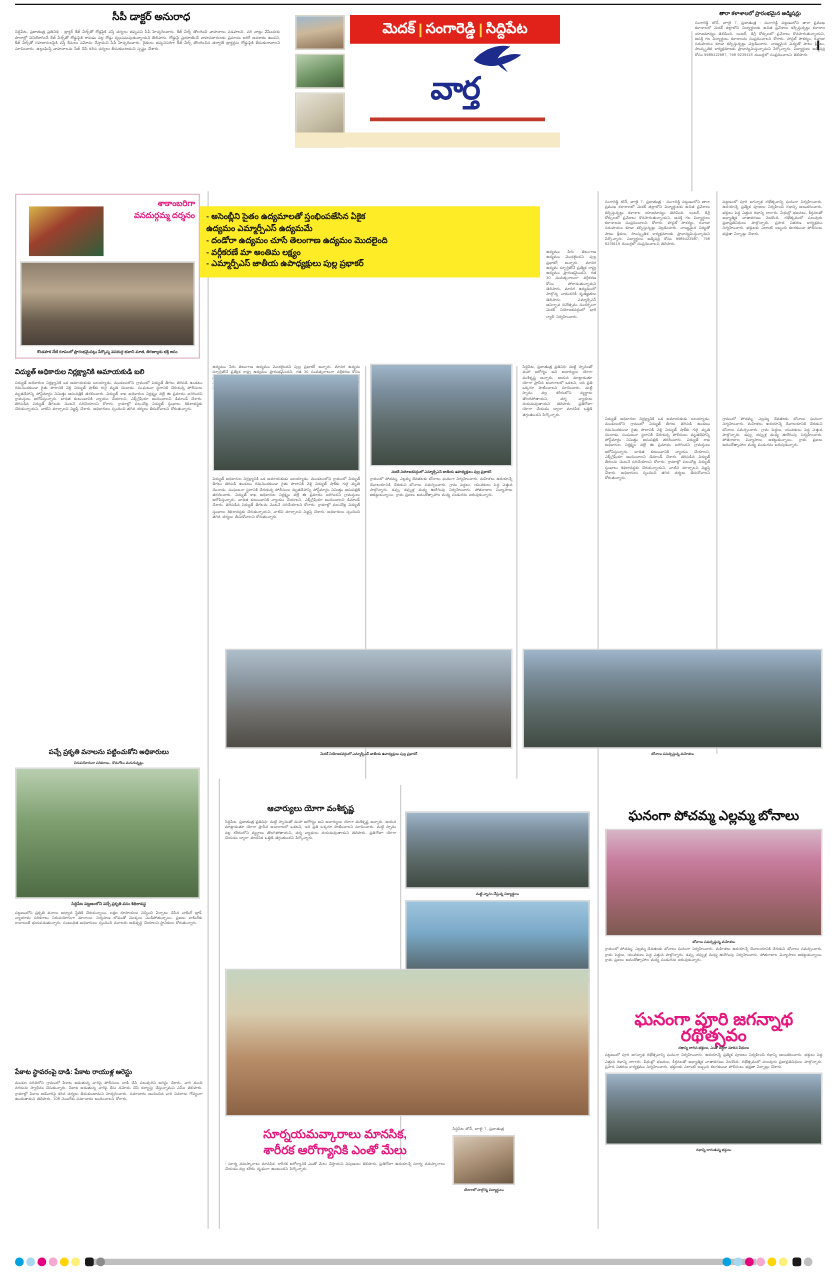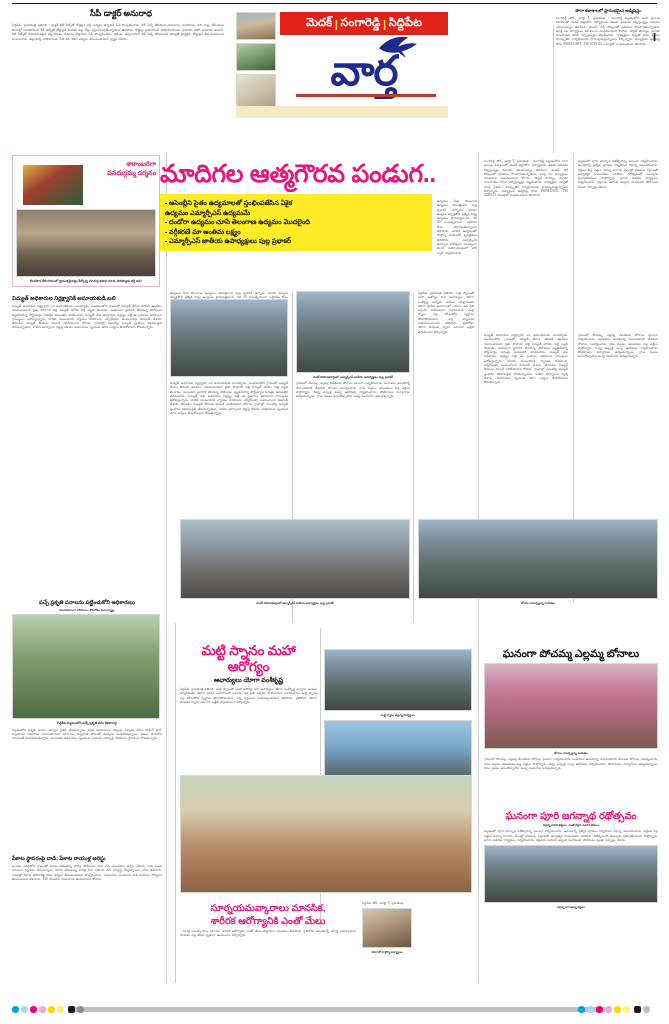--- a/index.html
+++ b/index.html
@@ -29,21 +29,21 @@
   .ps1{background:linear-gradient(170deg,#9fb8cf 0%,#cdb89a 45%,#8b7257 100%);}
   .ps2{background:linear-gradient(160deg,#b9cfb0 0%,#6f9463 55%,#46603c 100%);}
   .ps3{height:44px;background:linear-gradient(150deg,#e6e2d6 0%,#c8bfa7 50%,#9c917a 100%);}
   .redband{position:absolute;left:44px;top:6px;width:168px;height:23px;background:#e1221b;
       display:flex;align-items:center;justify-content:center;}
   .redband span{font-size:11.4px;font-weight:bold;color:#fff;letter-spacing:.1px;white-space:nowrap;}
   .redband .sep{color:#ffd84d;margin:0 2.5px;font-weight:bold;}
   .logo-wrap{position:absolute;left:44px;top:28px;width:168px;height:62px;}
   .dove{position:absolute;left:96px;top:-1px;width:44px;height:26px;}
   .logo-text{position:absolute;left:0;top:16px;width:168px;text-align:center;
-      font-size:42px;font-weight:bold;color:#1d2c8c;letter-spacing:-1px;line-height:42px;}
+      font-size:25px;font-weight:bold;color:#1d2c8c;letter-spacing:-1px;line-height:42px;}
   .logo-underline{position:absolute;left:16px;top:60px;width:140px;height:2.5px;background:#c0392b;}
   .cream{position:absolute;left:0;top:100px;width:212px;height:12px;background:#f6e9c6;}
 
   .mh-right{position:absolute;left:556px;top:4px;width:104px;}
   .mh-right-hl{font-size:4.3px;font-weight:bold;text-align:center;color:#111;line-height:6px;}
 
   
   .vsep{position:absolute;width:1px;background:#cfcfcf;}
 
   
@@ -145,21 +145,20 @@
       <div class="temple-hl">
         <span class="l2">శాకాంబరిగా</span>
         <span class="l2">వనదుర్గమ్మ దర్శనం</span>
       </div>
     </div>
     <div class="t-img-b ph"></div>
     <div class="cap">కొండపాక నేటి రూపంలో ప్రారంభమైనట్లు పేర్కొన్న వనదుర్గ భవాని మాత, తిరణాల్లకు భక్తి జనం</div>
   </div>
 
   <div class="feature">
-    <div class="feature-title">మాదిగల ఆత్మగౌరవ పండుగ..</div>
     <div class="bullets">
       <div>- అసెంబ్లీని సైతం ఉద్యమాలతో స్తంభింపజేసిన ఏకైక</div>
       <div>ఉద్యమం ఎమ్మార్పీఎస్ ఉద్యమమే</div>
       <div>- దండోరా ఉద్యమం చూసే తెలంగాణ ఉద్యమం మొదలైంది</div>
       <div>- వర్గీకరణే మా అంతిమ లక్ష్యం</div>
       <div>- ఎమ్మార్పీఎస్ జాతీయ ఉపాధ్యక్షులు పుల్ల ప్రభాకర్</div>
     </div>
   </div>
 
   <div class="col" style="left:437px;top:196px;width:40px;">
@@ -207,21 +206,20 @@
   <div class="col" style="left:180px;top:516px;width:230px;">
     <div class="ph ph-crowd" style="width:230px;height:80px;"></div>
     <div class="cap" style="font-size:2.8px;">మెదక్ నియోజకవర్గంలో ఎమ్మార్పీఎస్ జాతీయ ఉపాధ్యక్షులు పుల్ల ప్రభాకర్</div>
   </div>
   <div class="col" style="left:418px;top:516px;width:240px;">
     <div class="ph ph-group" style="width:240px;height:80px;"></div>
     <div class="cap" style="font-size:2.8px;">బోనాలు సమర్పిస్తున్న మహిళలు</div>
   </div>
 
   <div class="col" style="left:180px;top:640px;width:137px;">
-    <div class="hl-lg">మట్టి స్నానం మహా ఆరోగ్యం</div>
     <div class="hl-sub">ఆచార్యులు యోగా వంశీకృష్ణ</div>
     <div class="body-copy dense" style="margin-top:3px;">సిద్దిపేట, ప్రజాతంత్ర ప్రతినిధి: మట్టి స్నానంతో మహా ఆరోగ్యం అని ఆచార్యులు యోగా వంశీకృష్ణ అన్నారు. ఆయన మాట్లాడుతూ యోగా ప్రాచీన ఆచారాలలో ఒకటని, ఇది ప్రతి ఒక్కరూ పాటించాలని సూచించారు. మట్టి స్నానం వల్ల శరీరంలోని వ్యర్థాలు తొలగిపోతాయని, చర్మ వ్యాధులు నయమవుతాయని తెలిపారు. ప్రతిరోజూ యోగా చేయడం ద్వారా మానసిక ఒత్తిడి తగ్గుతుందని పేర్కొన్నారు.</div>
   </div>
 
   <div class="col" style="left:324px;top:646px;width:148px;">
     <div class="ph ph-group" style="width:148px;height:62px;"></div>
     <div class="cap" style="font-size:2.8px;">మట్టి స్నానం చేస్తున్న విద్యార్థులు</div>
     <div class="ph ph-bridge" style="width:148px;height:58px;margin-top:3px;"></div>
     <div class="body-copy dense" style="margin-top:3px;">: సూర్య నమస్కారాలు మానసిక, శారీరక ఆరోగ్యానికి ఎంతో మేలు చేస్తాయని నిపుణులు తెలిపారు. ప్రతిరోజూ ఉదయాన్నే సూర్య నమస్కారాలు చేయడం వల్ల శరీరం దృఢంగా ఉంటుందని పేర్కొన్నారు.</div>
   </div>
@@ -256,21 +254,21 @@
   </div>
 
   <div class="col" style="left:484px;top:644px;width:174px;">
     <div class="hl-md">ఘనంగా పోచమ్మ ఎల్లమ్మ బోనాలు</div>
     <div class="ph ph-bonalu" style="width:174px;height:86px;margin-top:3px;"></div>
     <div class="cap" style="font-size:2.8px;">బోనాలు సమర్పిస్తున్న మహిళలు</div>
     <div class="body-copy dense" style="margin-top:2px;">గ్రామంలో పోచమ్మ, ఎల్లమ్మ దేవతలకు బోనాలు ఘనంగా నిర్వహించారు. మహిళలు ఉదయాన్నే దేవాలయానికి చేరుకుని బోనాలు సమర్పించారు. గ్రామ పెద్దలు, యువకులు పెద్ద ఎత్తున పాల్గొన్నారు. డప్పు చప్పుళ్ల మధ్య ఊరేగింపు నిర్వహించారు. పోతరాజుల విన్యాసాలు ఆకట్టుకున్నాయి. గ్రామ ప్రజలు ఆనందోత్సాహాల మధ్య పండుగను జరుపుకున్నారు.</div>
   </div>
 
   <div class="col" style="left:484px;top:806px;width:174px;">
-    <div class="hl-md" style="font-size:10px;color:#e6177f;">ఘనంగా పూరి జగన్నాథ రథోత్సవం</div>
+    <div class="hl-md" style="font-size:14px;color:#e6177f;">ఘనంగా పూరి జగన్నాథ రథోత్సవం</div>
     <div class="cap" style="font-size:2.9px;margin-top:1px;">రథాన్ని లాగిన భక్తులు, ఎంతో రద్దీగా మారిన వీధులు</div>
     <div class="body-copy dense" style="margin-top:2px;">పట్టణంలో పూరి జగన్నాథ రథోత్సవాన్ని ఘనంగా నిర్వహించారు. ఉదయాన్నే ప్రత్యేక పూజలు నిర్వహించి రథాన్ని అలంకరించారు. భక్తులు పెద్ద ఎత్తున రథాన్ని లాగారు. వీధుల్లో భజనలు, కీర్తనలతో ఆధ్యాత్మిక వాతావరణం నెలకొంది. రథోత్సవంలో పలువురు ప్రజాప్రతినిధులు పాల్గొన్నారు. ప్రసాద వితరణ కార్యక్రమం నిర్వహించారు. భక్తులకు ఎలాంటి ఇబ్బంది కలగకుండా పోలీసులు భద్రతా ఏర్పాట్లు చేశారు.</div>
     <div class="ph ph-group" style="width:174px;height:58px;margin-top:3px;"></div>
     <div class="cap" style="font-size:2.8px;">రథాన్ని లాగుతున్న భక్తులు</div>
   </div>
 
   <div class="regbar">
     <div class="track"></div>
     <div class="dot" style="left:0px;background:#00a3e0;"></div>
     <div class="dot" style="left:9px;background:#a8d8f0;"></div>

